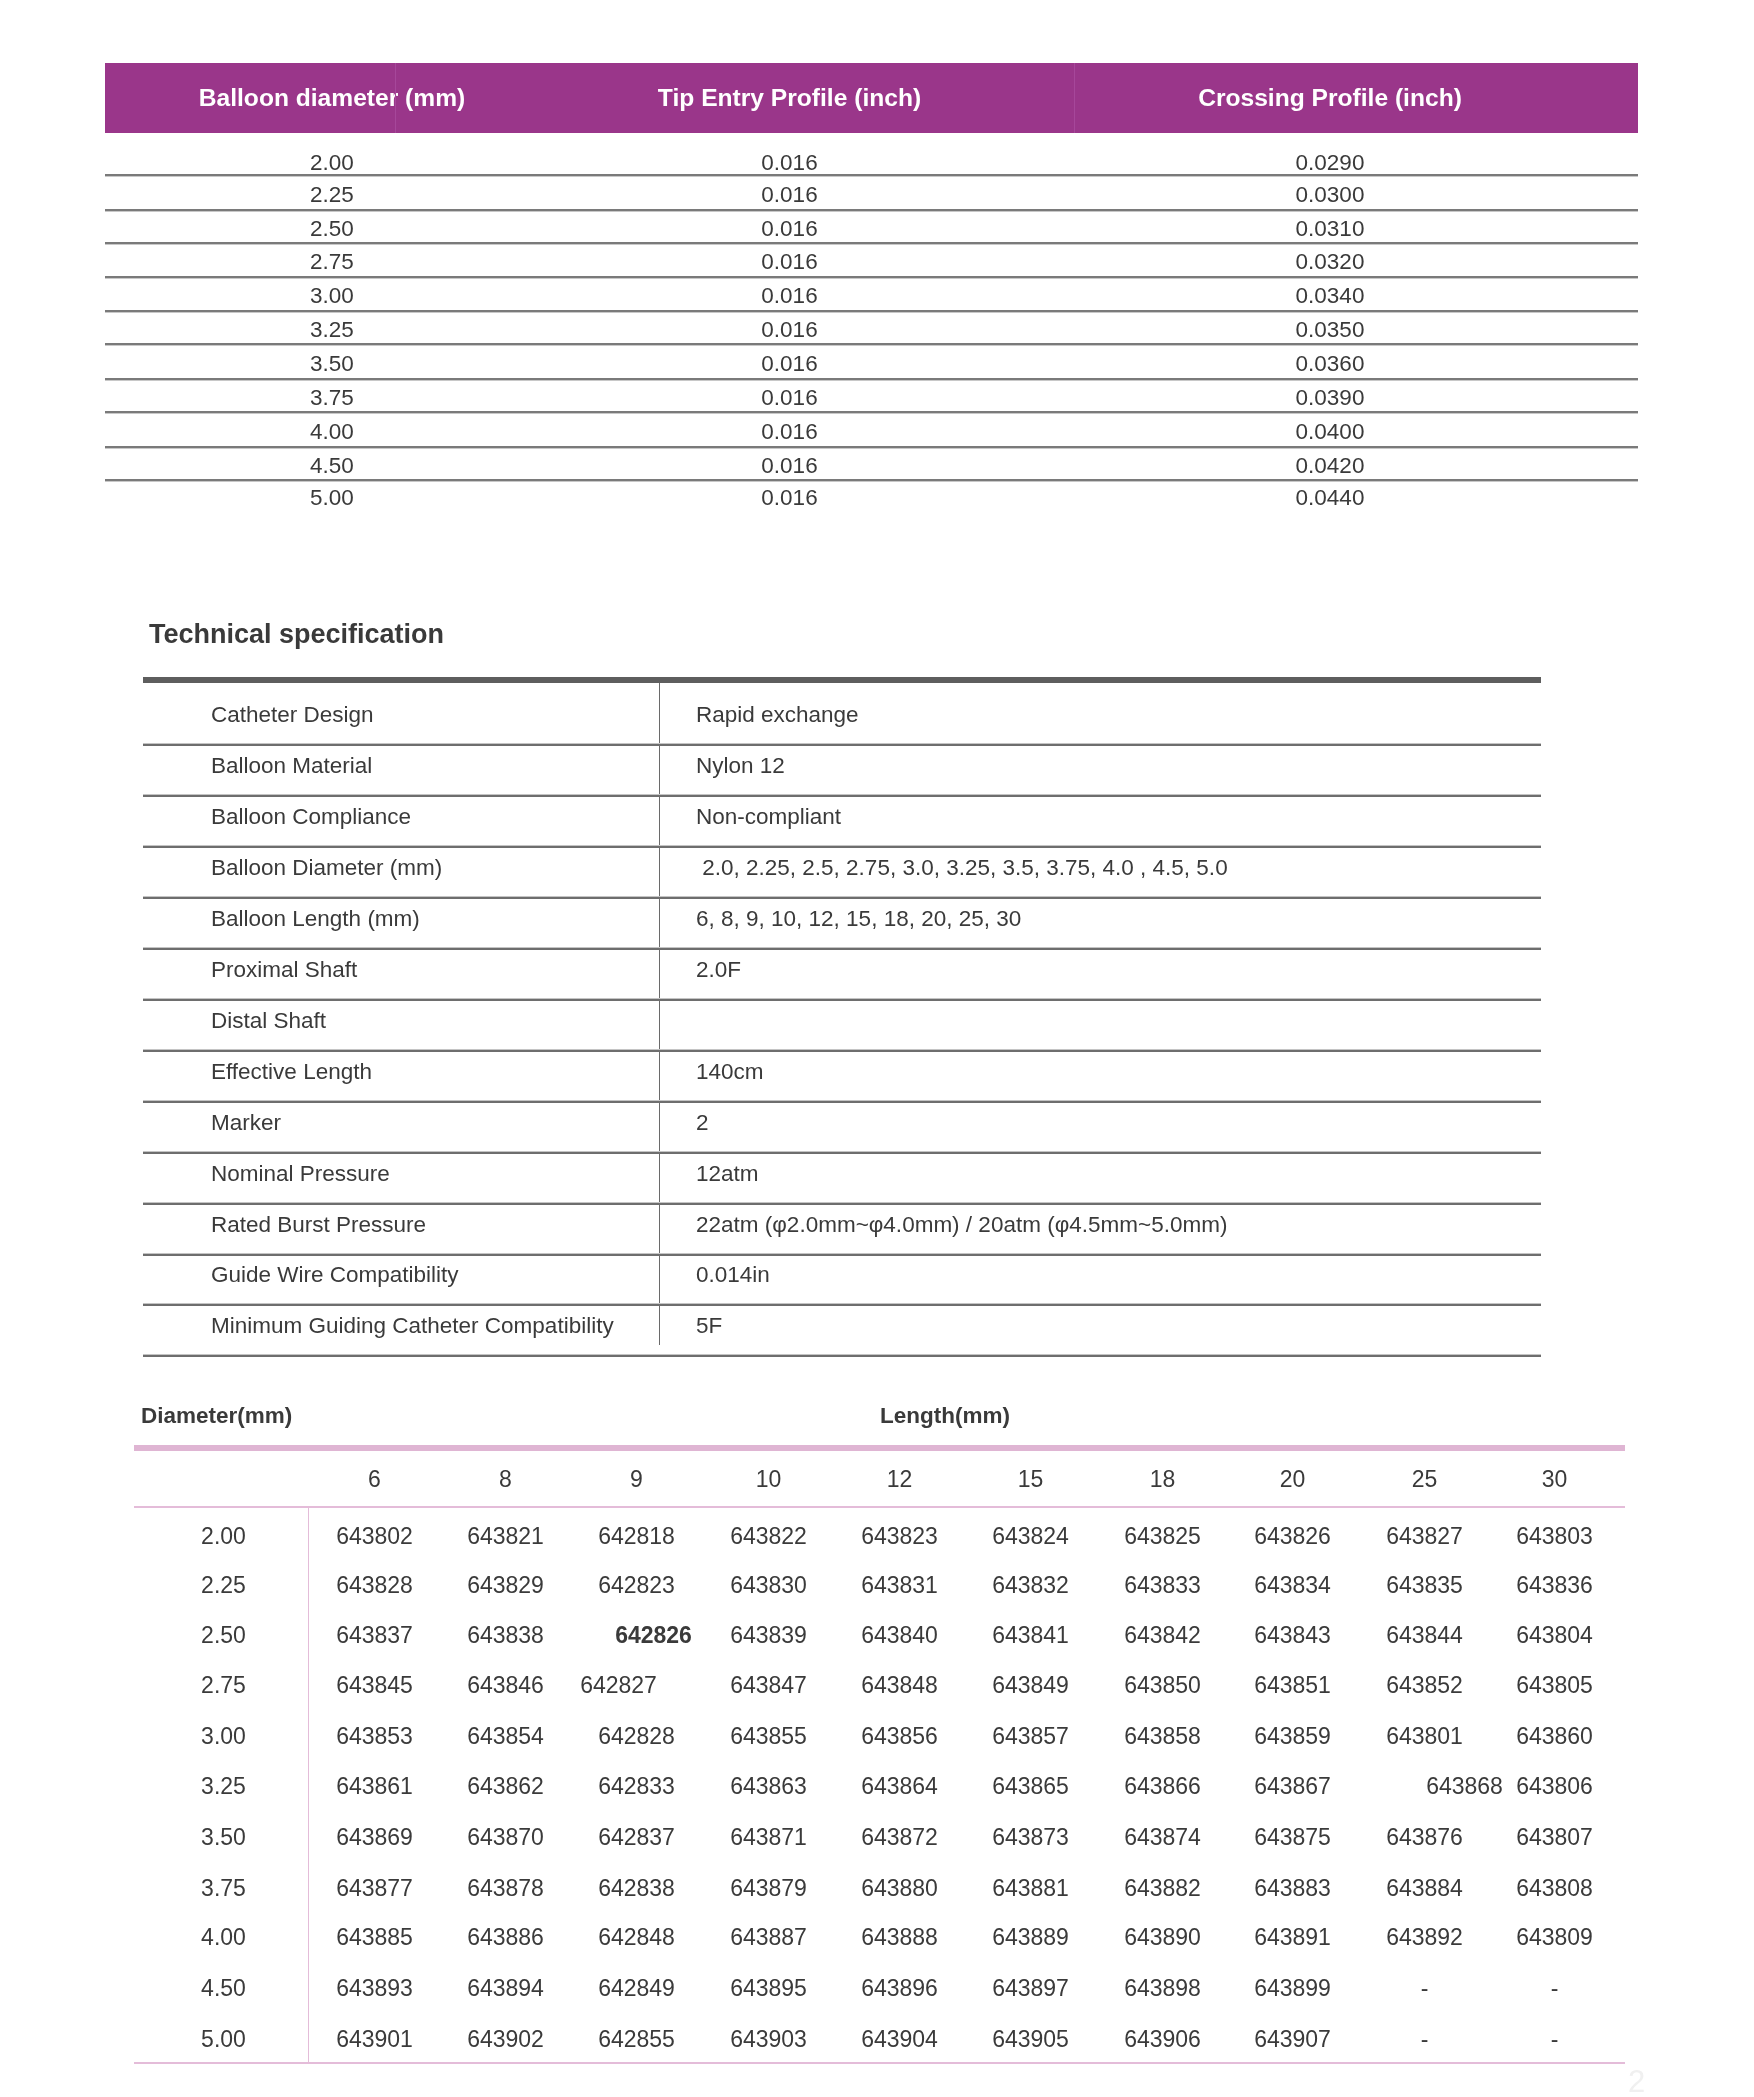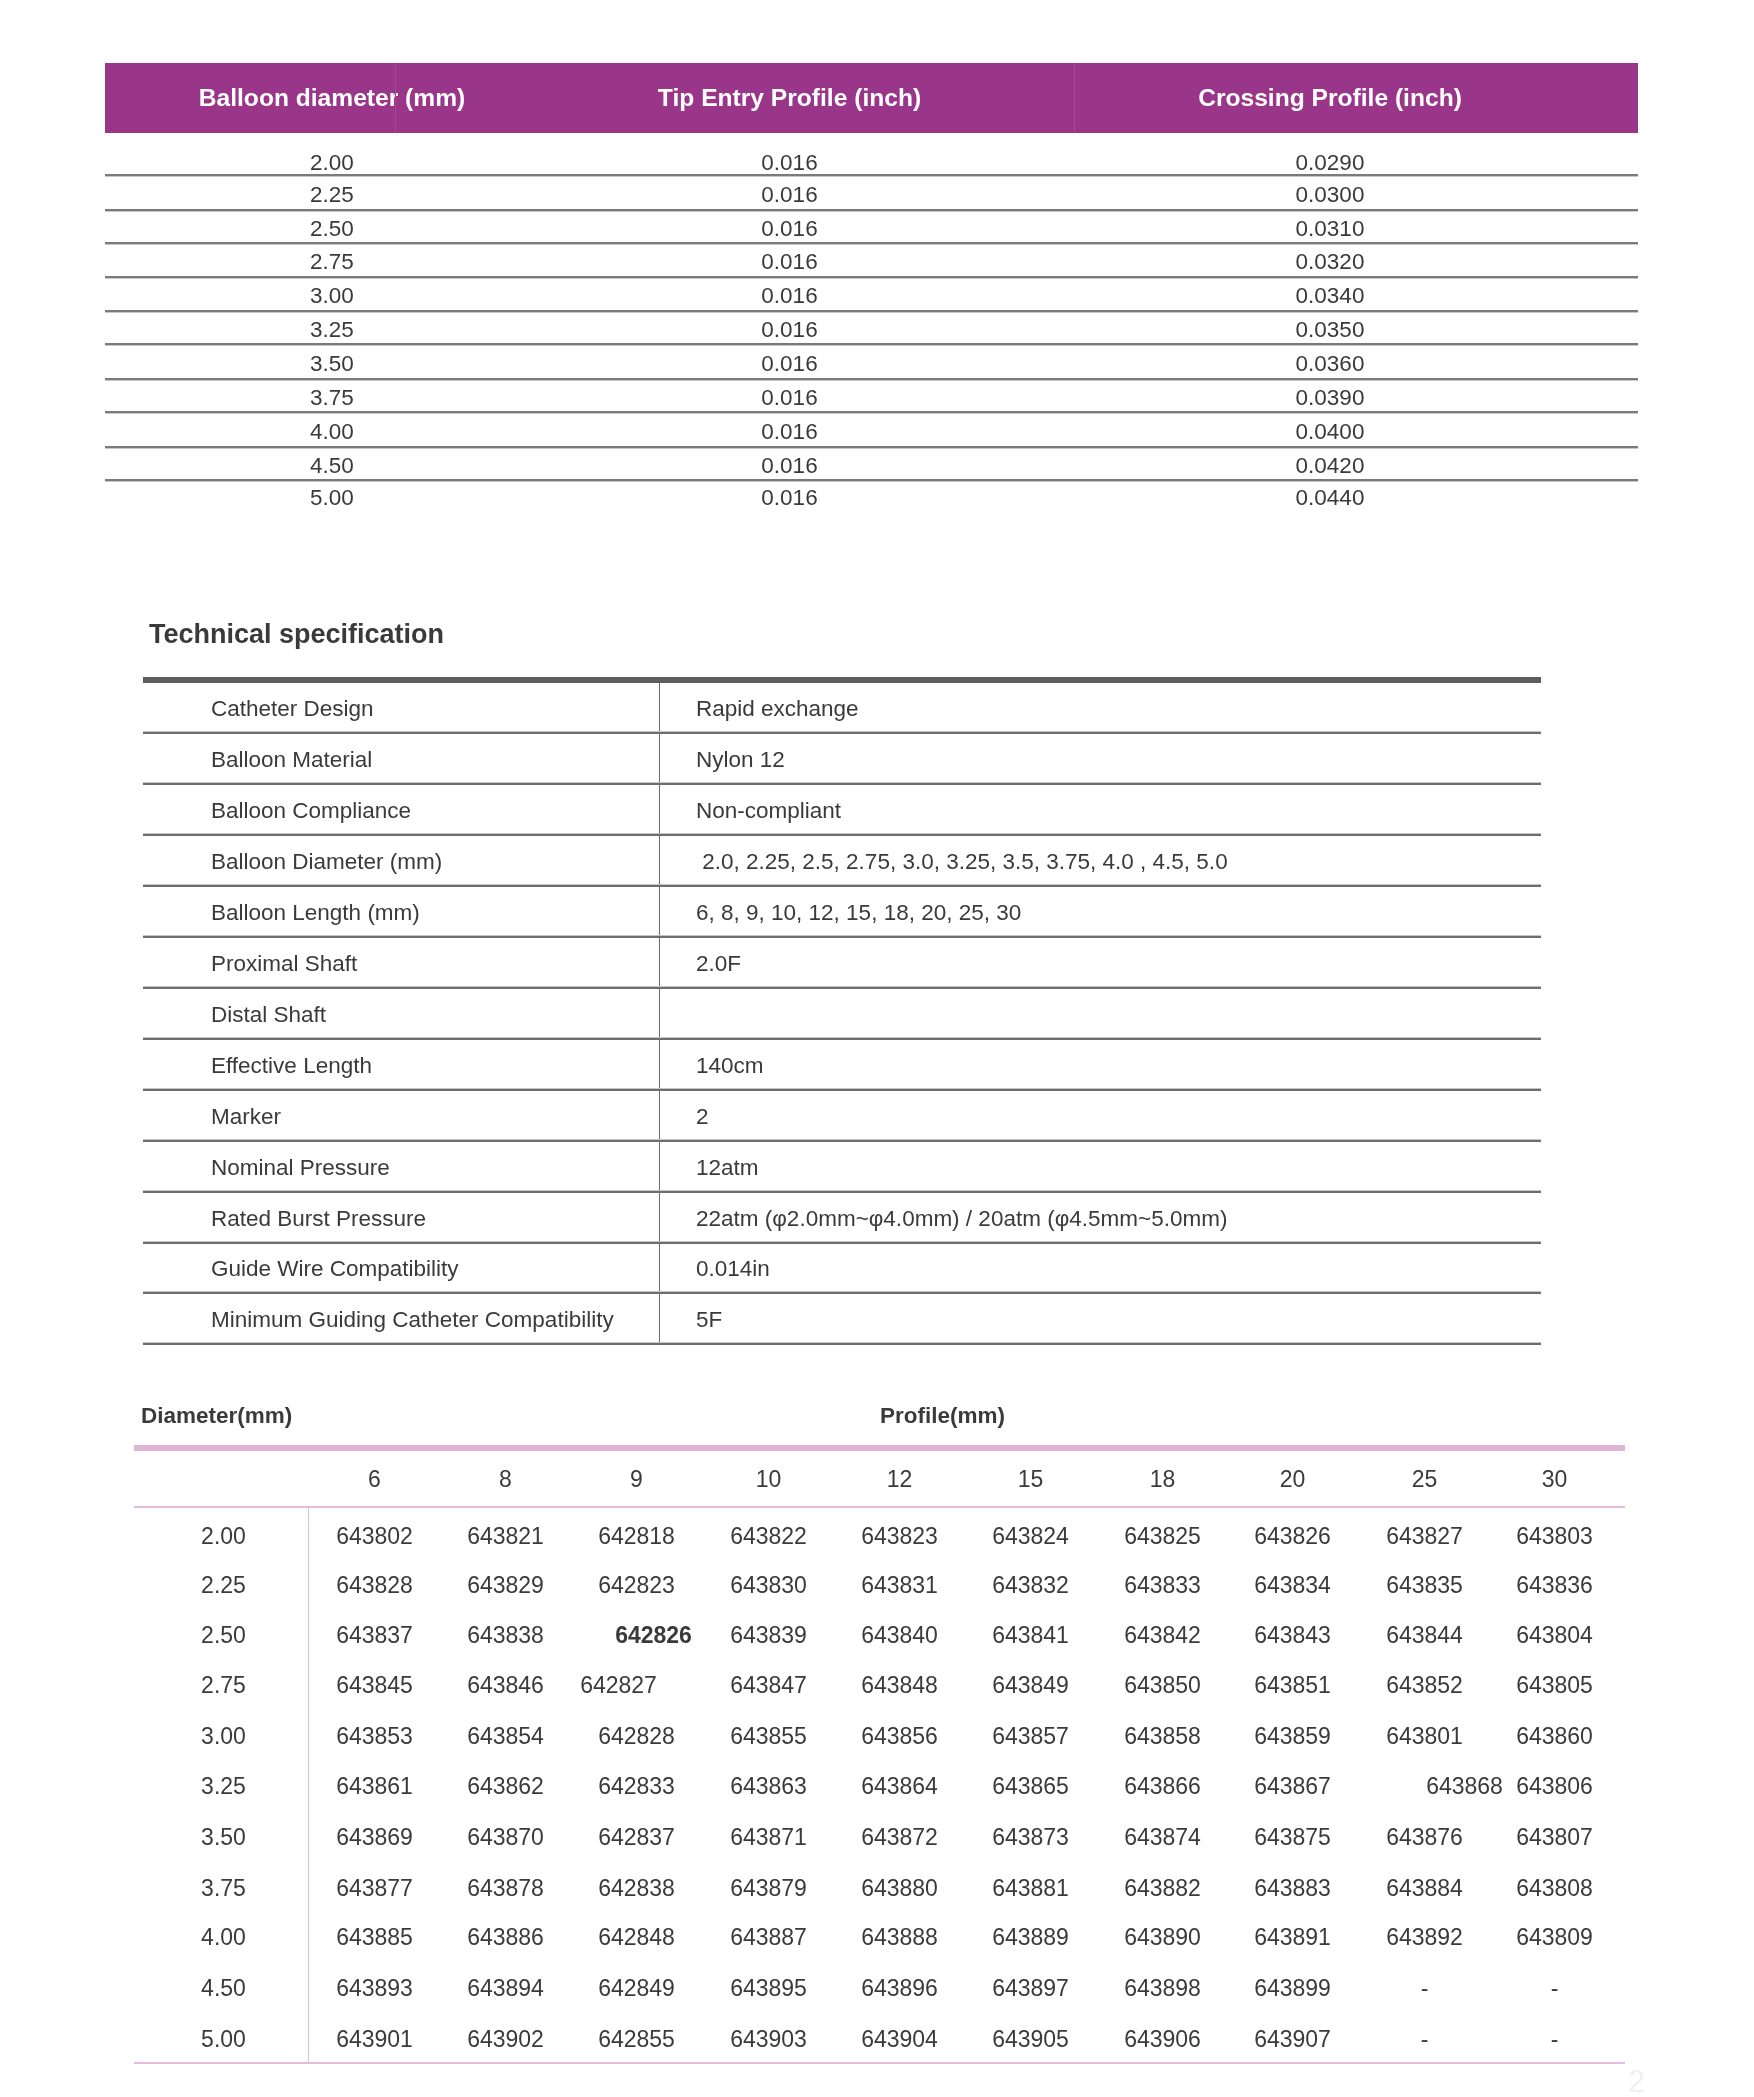--- a/index.html
+++ b/index.html
@@ -32,21 +32,21 @@
     background: #7a7a7a; border-bottom: 0.7px solid #c8c8c8;
   }
 
   
   #spec-title {
     left: 149px; top: 619px; font-size: 27px; font-weight: bold; color: #3a3a3a;
   }
   #spec-table { left: 143px; top: 677px; width: 1398px; }
   .spec-topbar { position: absolute; left: 0; top: 0; width: 1398px; height: 6.3px; background: #5e5e5e; }
   .spec-divider { position: absolute; left: 516px; top: 6.3px; width: 1.4px; background: #6a6a6a; }
-  .spec-row { position: absolute; left: 0; width: 1398px; height: 51px; }
+  .spec-row { position: absolute; left: 0; width: 1398px; height: 63px; }
   .spec-row .label {
     position: absolute; left: 68px; top: 0; height: 100%; display: flex; align-items: center;
     font-size: 22.5px; color: #3a3a3a; white-space: nowrap;
   }
   .spec-row .value {
     position: absolute; left: 553px; top: 0; height: 100%; display: flex; align-items: center;
     font-size: 22.5px; color: #3a3a3a; white-space: pre;
   }
   .spec-row .line {
     position: absolute; left: 0; bottom: 0; width: 1398px; height: 2.1px;
@@ -217,21 +217,21 @@
       <div class="spec-row" style="top: 617px;">
         <div class="label">Minimum Guiding Catheter Compatibility</div>
         <div class="value">5F</div>
         <div class="line"></div>
       </div>
     </div>
 </div>
 
 <div id="cat-table" class="abs">
   <div class="cat-diam-label">Diameter(mm)</div>
-  <div class="cat-len-label">Profile(mm)</div>
+  <div class="cat-len-label">Length(mm)</div>
   <div class="cat-pinkbar"></div>
   <div class="cat-headrow" id="cat-headrow">
       <div class="cat-cell" style="left: 240px;">6</div>
       <div class="cat-cell" style="left: 371px;">8</div>
       <div class="cat-cell" style="left: 502px;">9</div>
       <div class="cat-cell" style="left: 634px;">10</div>
       <div class="cat-cell" style="left: 765px;">12</div>
       <div class="cat-cell" style="left: 896px;">15</div>
       <div class="cat-cell" style="left: 1028px;">18</div>
       <div class="cat-cell" style="left: 1158px;">20</div>

